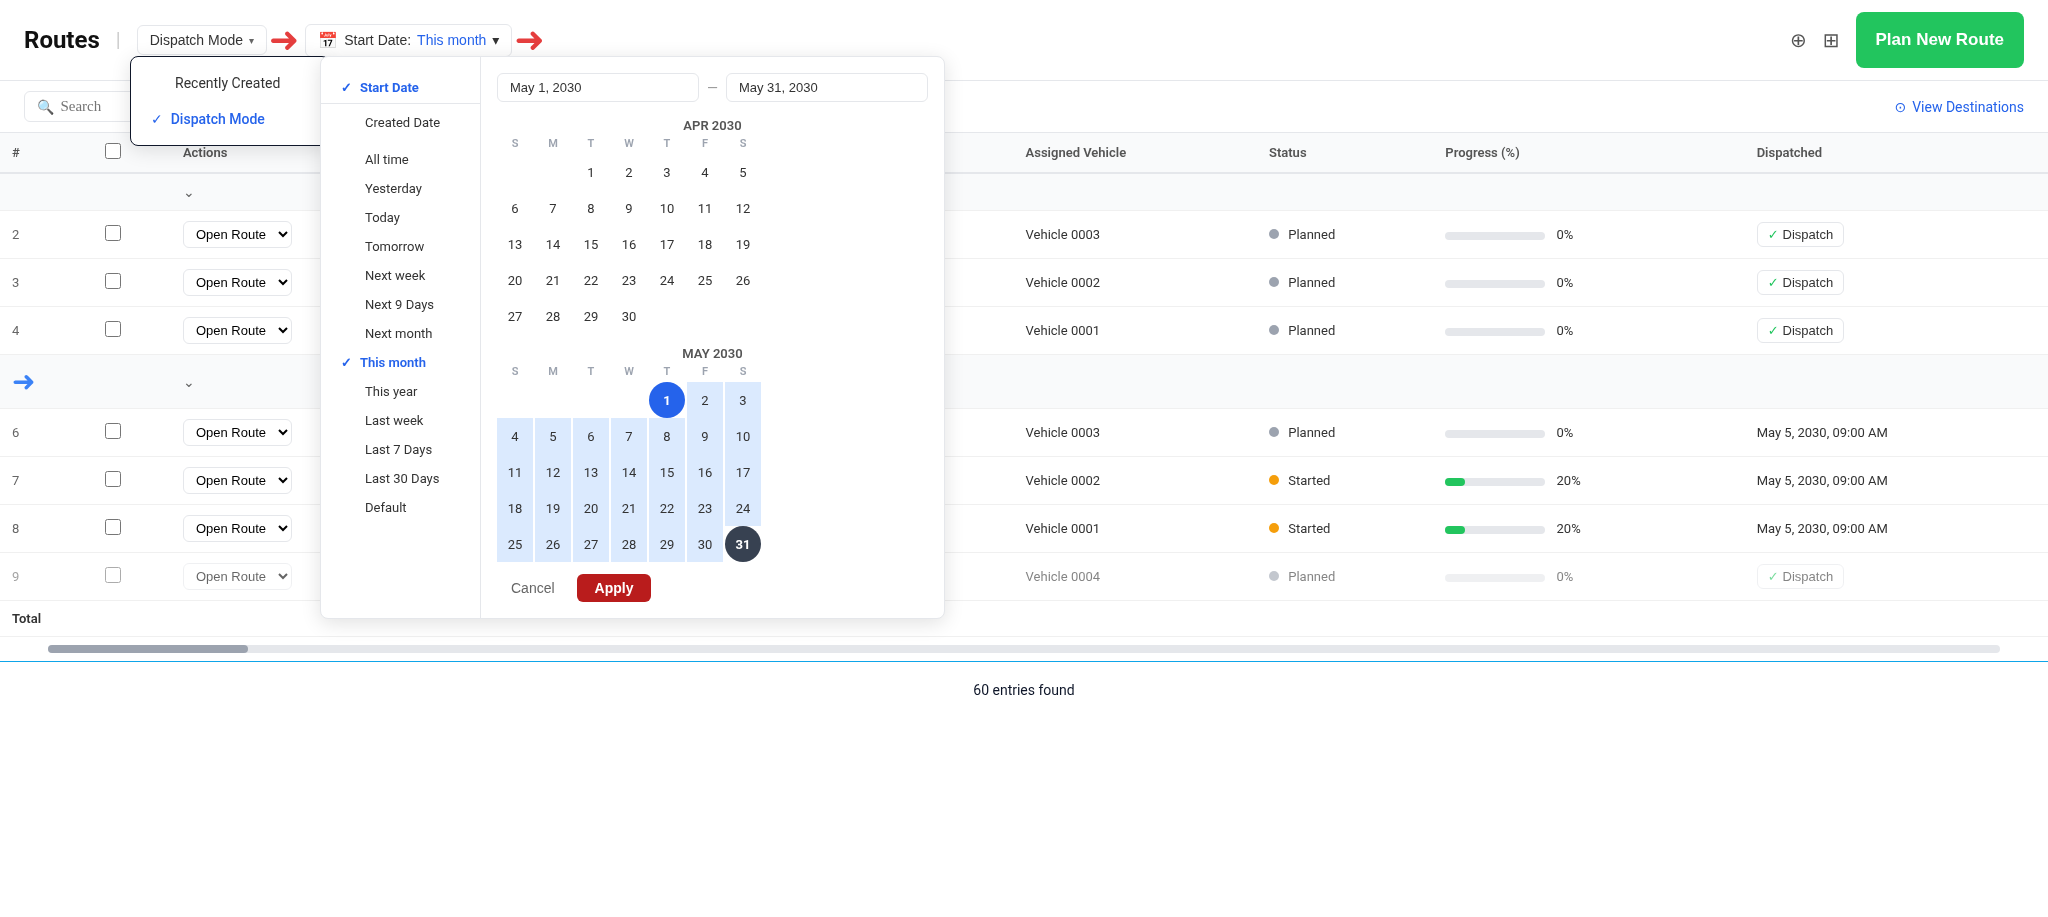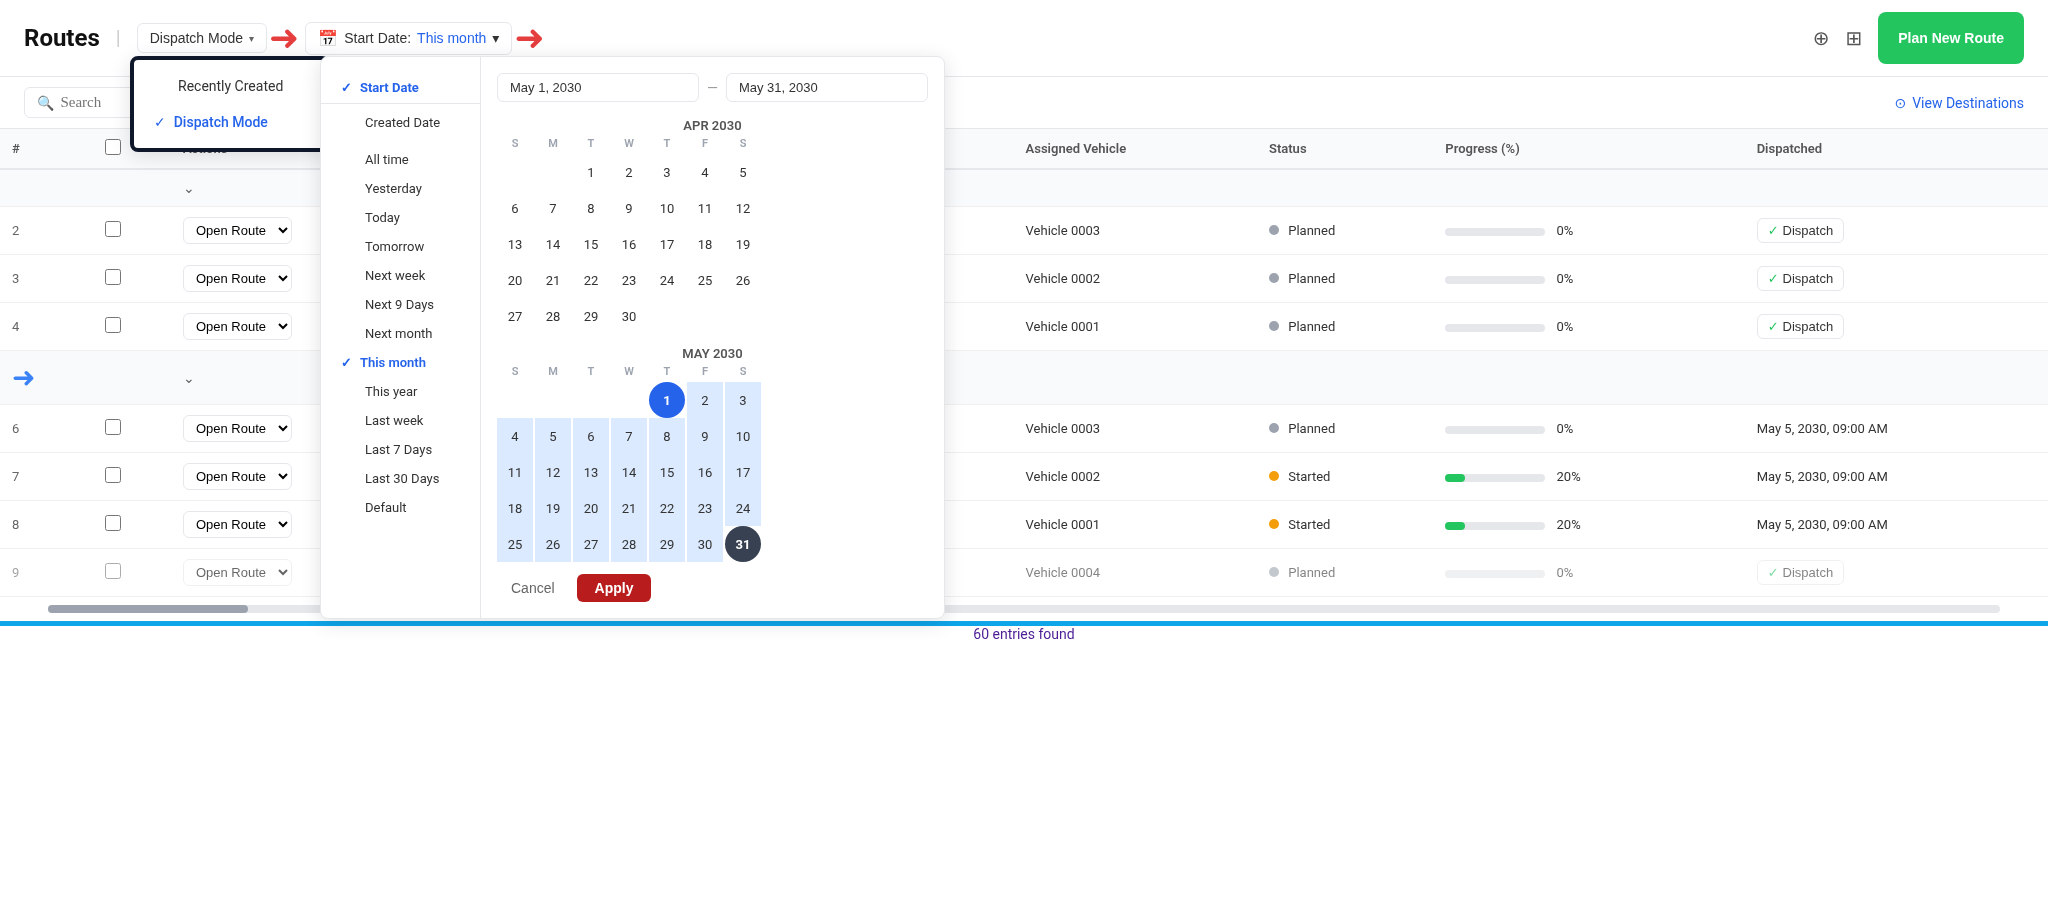--- a/index.html
+++ b/index.html
@@ -9,21 +9,21 @@
 
     
     .header { display: flex; align-items: center; padding: 12px 24px; border-bottom: 1px solid #e5e7eb; background: #fff; position: relative; }
     .header-title { font-size: 24px; font-weight: 700; color: #111; margin-right: 16px; }
     .header-divider { color: #ccc; margin-right: 16px; font-size: 20px; }
     .dispatch-mode-btn { display: flex; align-items: center; gap: 6px; background: #fff; border: 1px solid #e5e7eb; border-radius: 6px; padding: 6px 12px; cursor: pointer; font-size: 14px; color: #333; }
     .dispatch-mode-btn .arrow-down { font-size: 10px; color: #666; }
     .start-date-btn { display: flex; align-items: center; gap: 6px; background: #fff; border: 1px solid #e5e7eb; border-radius: 6px; padding: 6px 12px; cursor: pointer; font-size: 14px; color: #333; }
     .start-date-btn .date-highlight { color: #2563eb; font-weight: 500; }
     .header-right { margin-left: auto; display: flex; align-items: center; gap: 16px; }
-    .plan-route-btn { background: #22c55e; color: #fff; border: none; border-radius: 8px; padding: 18px 20px; font-size: 14px; font-weight: 600; cursor: pointer; white-space: nowrap; }
+    .plan-route-btn { background: #22c55e; color: #fff; border: none; border-radius: 8px; padding: 18px 20px; font-size: 17px; font-weight: 600; cursor: pointer; white-space: nowrap; }
 
     
     .toolbar { display: flex; align-items: center; padding: 10px 24px; border-bottom: 1px solid #e5e7eb; gap: 12px; background: #fff; }
     .search-input { display: flex; align-items: center; border: 1px solid #e5e7eb; border-radius: 6px; padding: 6px 12px; gap: 6px; width: 180px; }
     .search-input input { border: none; outline: none; font-size: 15px; width: 100%; font-family: Liberation Serif, serif; }
     .actions-btn { display: flex; align-items: center; gap: 4px; border: 1px solid #e5e7eb; border-radius: 6px; padding: 6px 12px; cursor: pointer; background: #fff; }
     .view-destinations-btn { display: flex; align-items: center; gap: 6px; margin-left: auto; color: #2563eb; cursor: pointer; font-size: 14px; }
 
     
     .table-wrapper { overflow-x: auto; }
@@ -39,24 +39,24 @@
     .status-started { background: #f59e0b; }
     .progress-bar-wrap { width: 100px; height: 8px; background: #e5e7eb; border-radius: 4px; display: inline-block; vertical-align: middle; margin-right: 8px; }
     .progress-bar-fill { height: 100%; border-radius: 4px; background: #22c55e; }
     .dispatch-btn { display: flex; align-items: center; gap: 4px; border: 1px solid #e5e7eb; border-radius: 6px; padding: 4px 10px; cursor: pointer; background: #fff; font-size: 13px; color: #333; }
     .dispatch-btn .check-icon { color: #22c55e; }
     .expand-btn { background: none; border: none; cursor: pointer; color: #666; font-size: 14px; }
     .row-number { color: #666; font-size: 13px; }
     .total-row td { font-weight: 600; padding: 10px 12px; }
 
     
-    .footer { padding: 0 24px; text-align: center; color: #4c1d95; font-size: 14px; border-top: 5px solid #0ea5e9; background: #fff; }
-    
-    
-    .dispatch-dropdown { position: absolute; top: 56px; left: 130px; background: #fff; border: 4px solid #0f172a; border-radius: 8px; box-shadow: 0 4px 20px rgba(0,0,0,0.12); z-index: 100; min-width: 200px; padding: 8px 0; }
+    .footer { padding: 20px 24px; text-align: center; color: #0f172a; font-size: 14px; border-top: 1px solid #0ea5e9; background: #fff; }
+    
+    
+    .dispatch-dropdown { position: absolute; top: 56px; left: 130px; background: #fff; border: 1px solid #0f172a; border-radius: 8px; box-shadow: 0 4px 20px rgba(0,0,0,0.12); z-index: 100; min-width: 200px; padding: 8px 0; }
     .dispatch-dropdown-item { padding: 10px 20px; cursor: pointer; font-size: 14px; display: flex; align-items: center; gap: 8px; }
     .dispatch-dropdown-item .check { color: #2563eb; }
     .dispatch-dropdown-item.active { color: #2563eb; font-weight: 500; }
 
     
     .datepicker-dropdown { position: absolute; top: 56px; left: 320px; background: #fff; border: 1px solid #e5e7eb; border-radius: 8px; box-shadow: 0 4px 20px rgba(0,0,0,0.12); z-index: 100; display: flex; min-width: 520px; }
     .datepicker-presets { padding: 16px 0; border-right: 1px solid #e5e7eb; min-width: 160px; }
     .preset-item { padding: 7px 20px; cursor: pointer; font-size: 13px; color: #333; display: flex; align-items: center; gap: 8px; }
     .preset-item.active { color: #2563eb; font-weight: 600; }
     .datepicker-calendar { padding: 16px; }
@@ -556,20 +556,23 @@
             0%
           </td>
           <td>
             <button class="dispatch-btn">
               <span class="check-icon">✓</span>
               Dispatch
             </button>
           </td>
         </tr>
 
+        <tr class="total-row">
+          <td colspan="9">Total</td>
+        </tr>
       </tbody>
     </table>
   </div>
 
   <div style="padding: 8px 24px;">
     <div class="scrollbar-area">
       <div class="scrollbar-thumb"></div>
     </div>
   </div>
 

